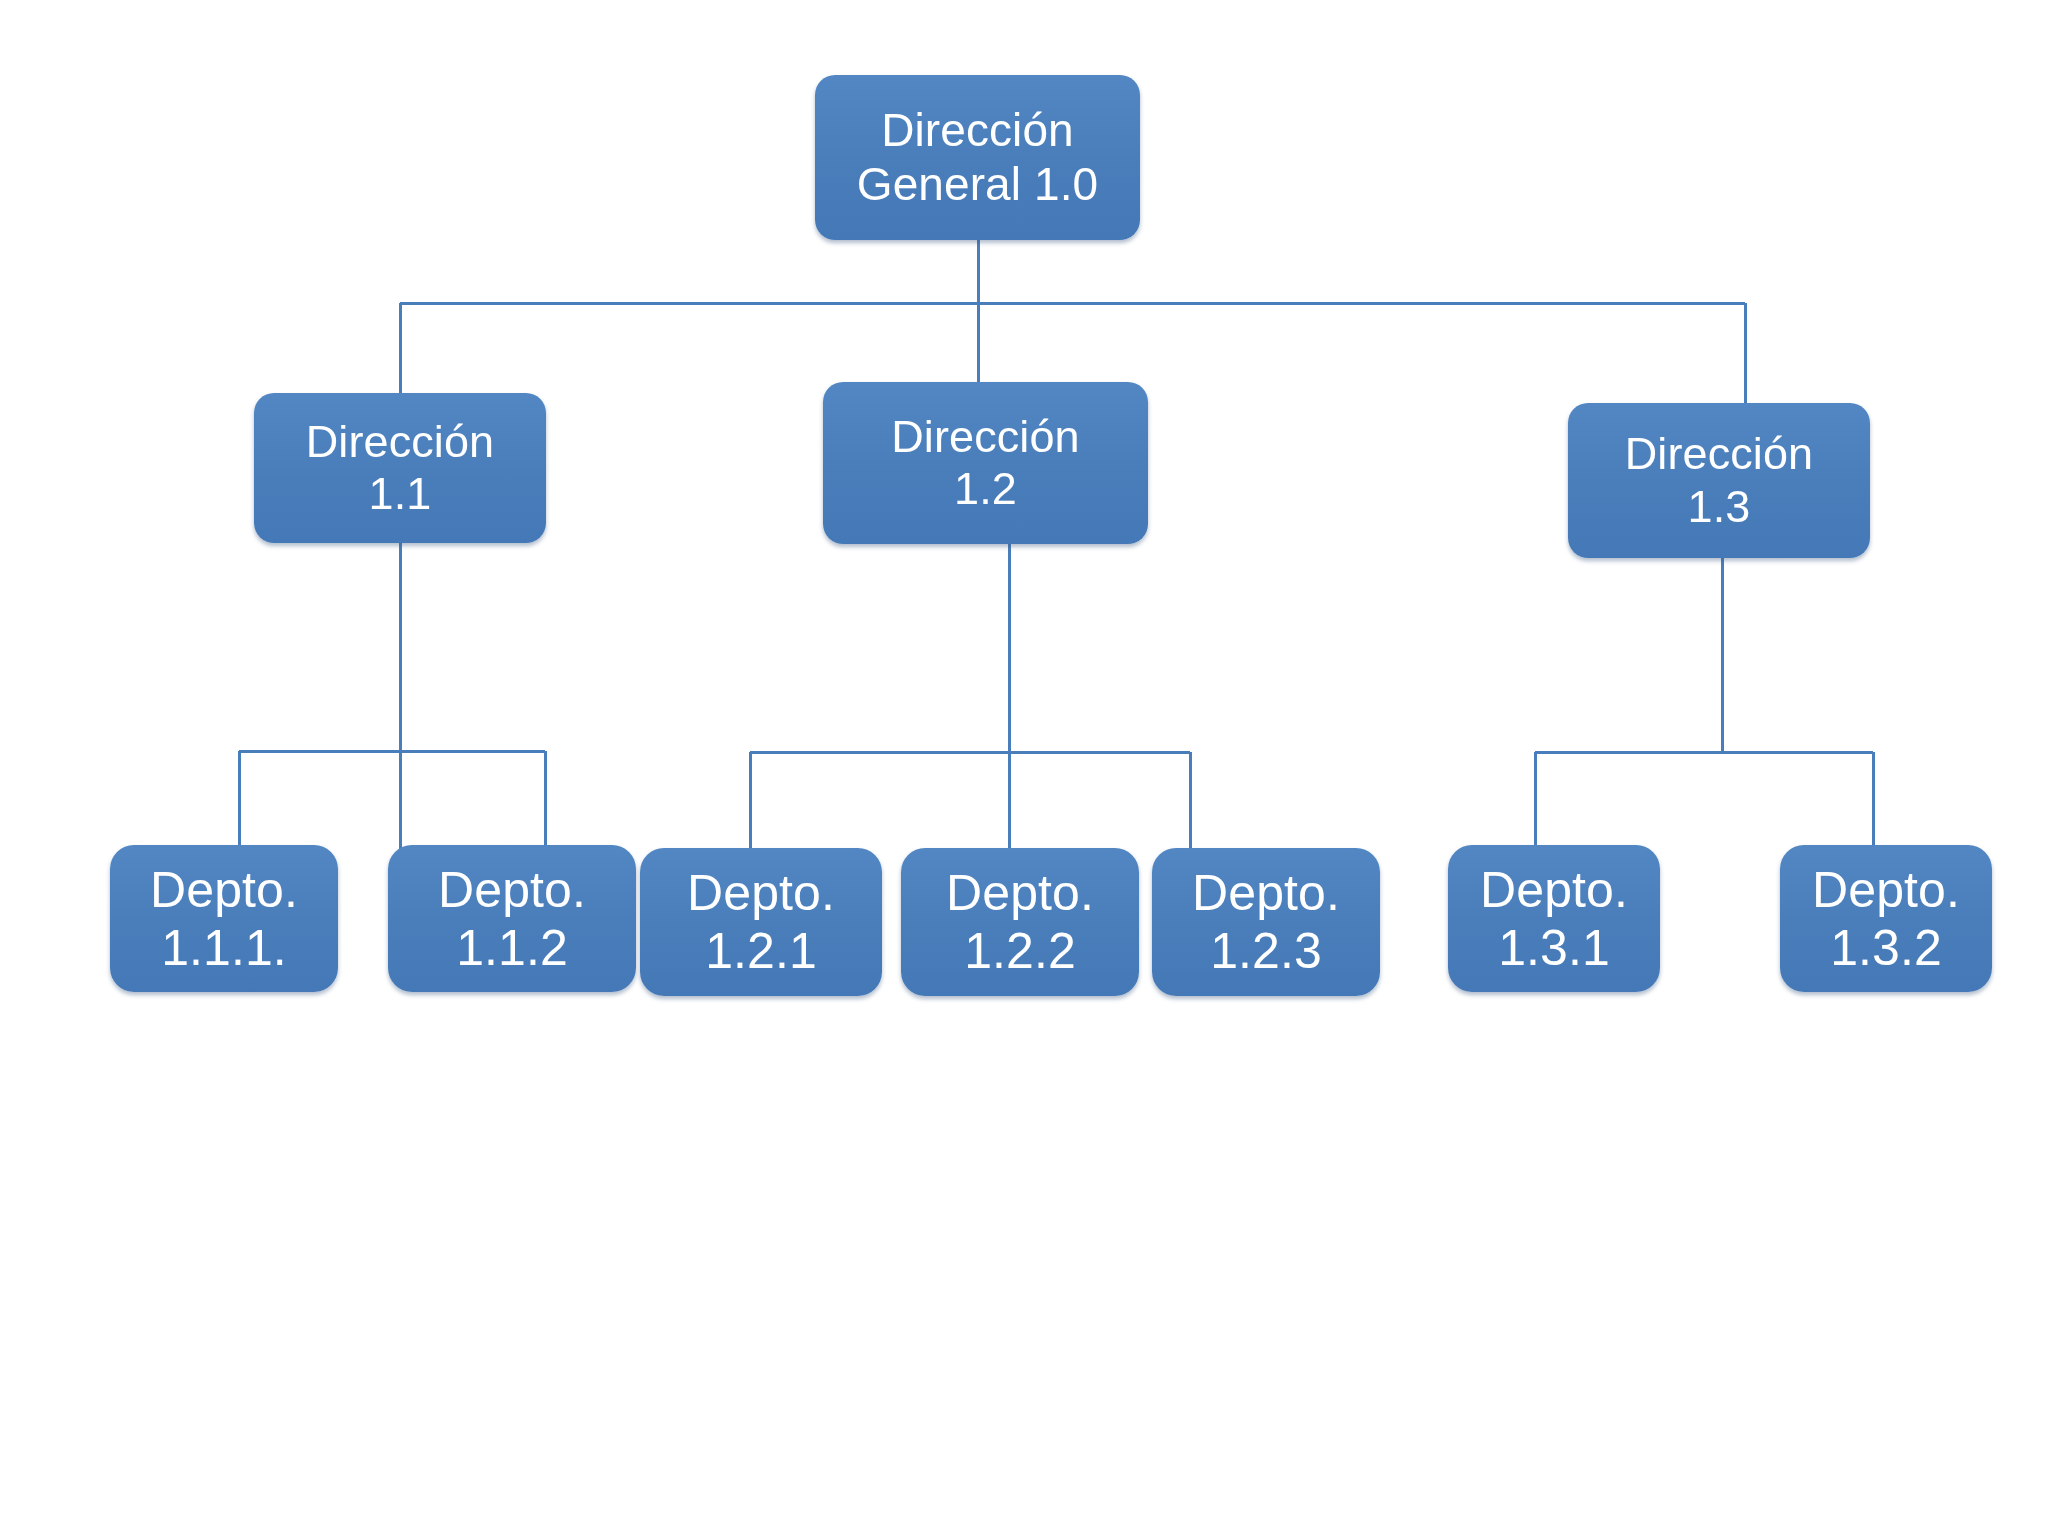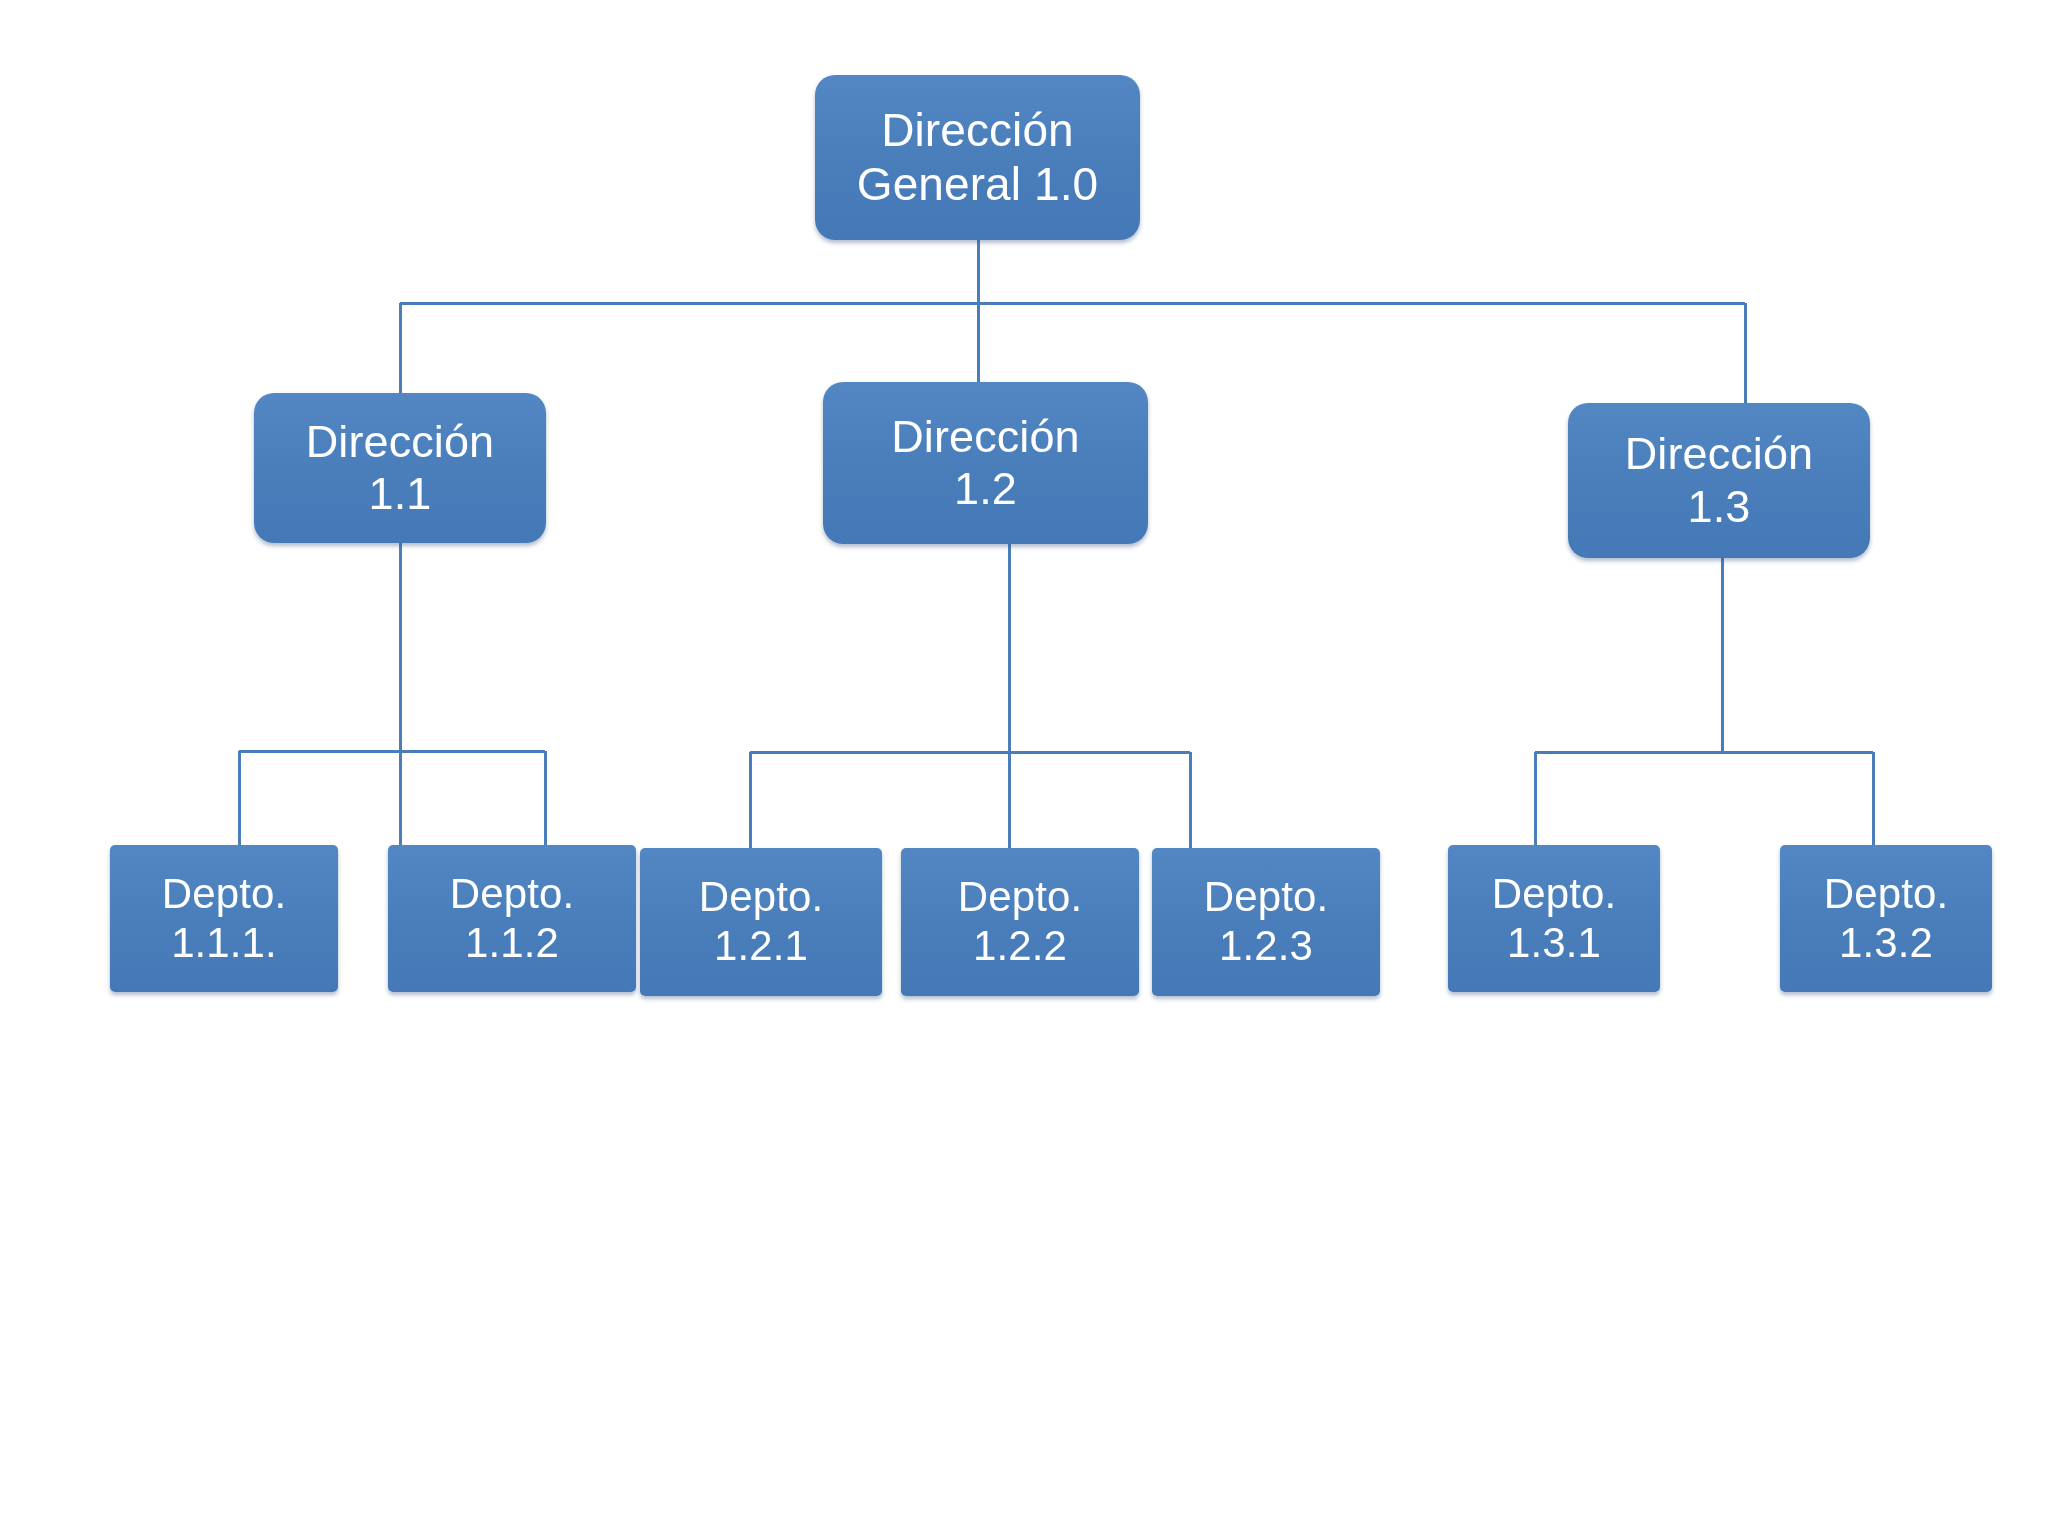--- a/index.html
+++ b/index.html
@@ -44,22 +44,22 @@
   .node { border-color: #2e5584; }
   .node.level1 {
     font-size: 46px;
     border-radius: 20px;
   }
   .node.level2 {
     font-size: 45px;
     border-radius: 20px;
   }
   .node.level3 {
-    font-size: 42px;
-    border-radius: 5px;
+    font-size: 50px;
+    border-radius: 24px;
     border-width: 4px;
   }
   .node-label {
     display: block;
     padding: 0 6px;
     white-space: pre-line;
   }
 </style>
 </head>
 <body>

